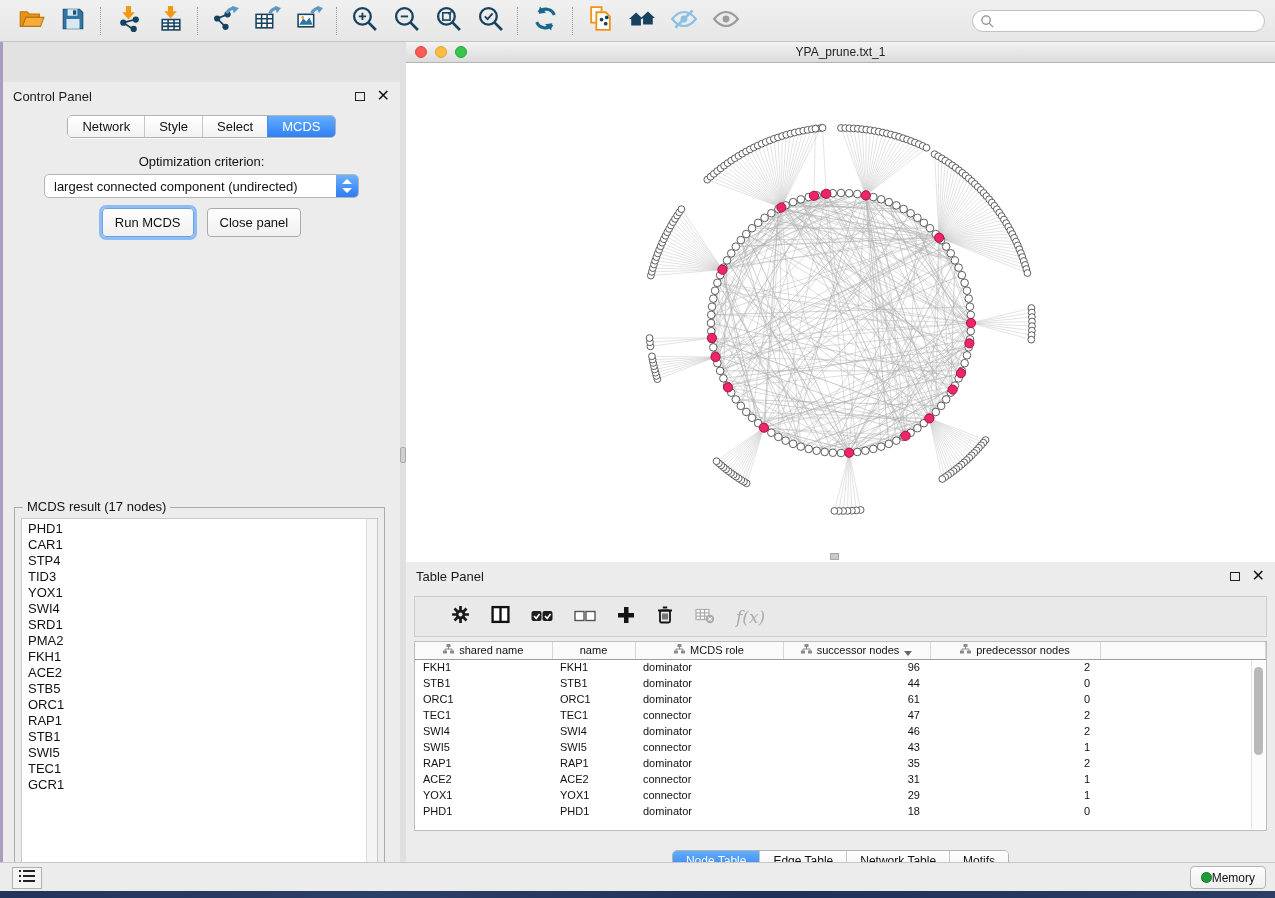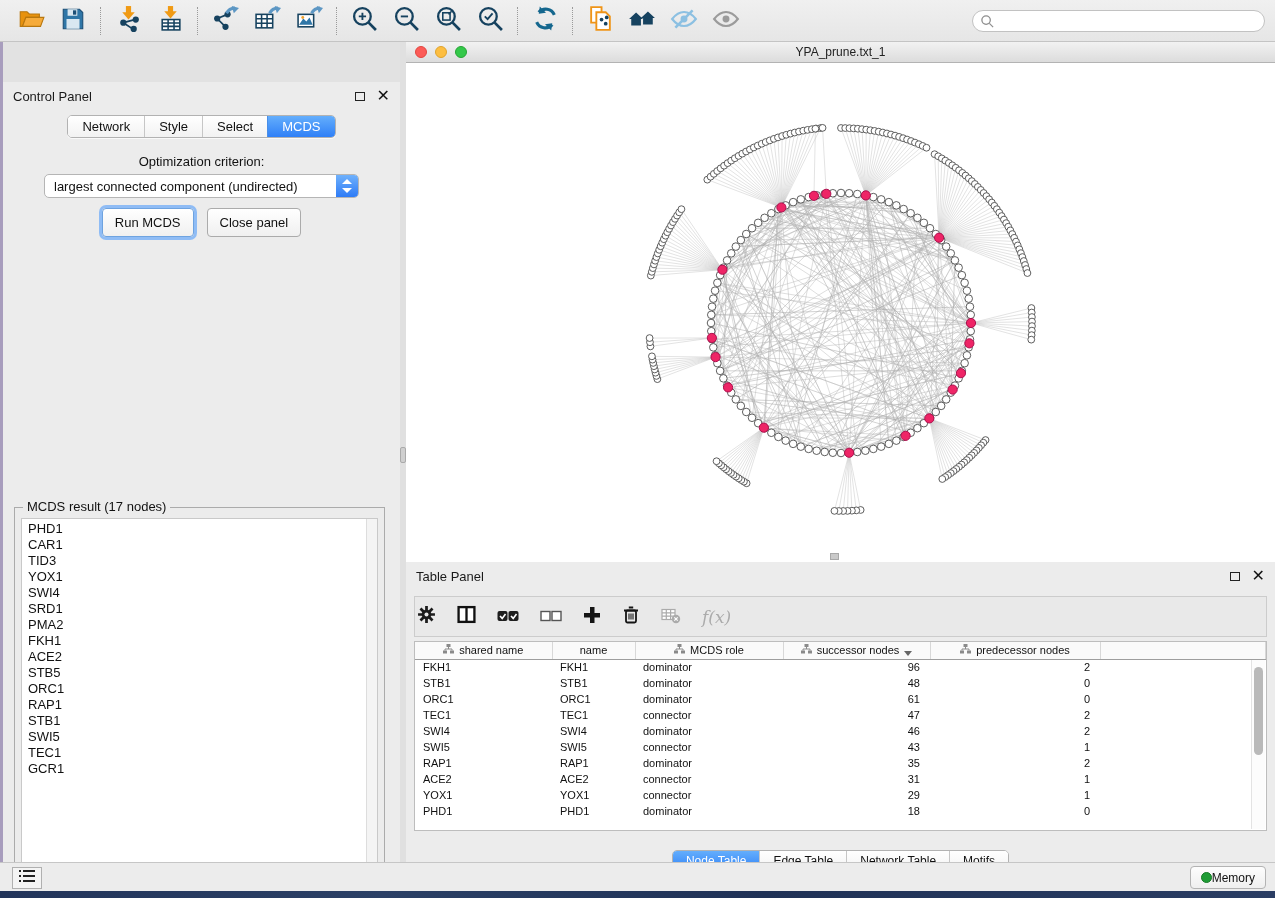--- a/index.html
+++ b/index.html
@@ -79,21 +79,21 @@
   .light.green { background:#34c84a; border:1px solid #26a534; }
   .net-title { position:absolute; left:0; width:100%; text-align:center; font-size:12px; color:#222; }
   .net-canvas { position:relative; width:869px; height:498px; background:#fff; }
 
   
   .h-handle { position:absolute; left:830px; top:553px; width:9px; height:7px; background:#c9c9c9; border:1px solid #a8a8a8; }
 
   
   .table-panel { position:absolute; left:406px; top:562px; width:869px; height:300px; background:#ececec; }
   .tp-toolbar { position:absolute; left:8px; top:34px; width:853px; height:41px; background:#e9e9e9;
-    border:1px solid #cccccc; display:flex; align-items:center; gap:21px; padding-left:2px; }
+    border:1px solid #cccccc; display:flex; align-items:center; gap:21px; padding-left:36px; }
   .tp-tool { display:flex; align-items:center; justify-content:center; }
   .fx { font-family:"DejaVu Serif",serif; font-style:italic; font-size:17px; color:#ababab; }
 
   .tablebox { position:absolute; left:8px; top:79px; width:853px; height:190px; background:#fff;
     border:1px solid #bdbdbd; overflow:hidden; }
   table.grid { border-collapse:collapse; width:100%; table-layout:fixed; font-size:11px; }
   table.grid th { height:17px; font-weight:normal; background:#fafafa; border-bottom:1px solid #9e9e9e;
     border-right:1px solid #d8d8d8; padding:0; white-space:nowrap; overflow:hidden; }
   table.grid th .hwrap { display:flex; align-items:flex-end; justify-content:center; gap:5px; }
   table.grid td { height:16px; padding:0 2px 0 8px; white-space:nowrap; overflow:hidden; }
@@ -294,20 +294,21 @@
     <div class="run-row">
       <button class="btn focus-ring">Run MCDS</button>
       <button class="btn">Close panel</button>
     </div>
     <div class="groupbox">
       <span class="legend">MCDS result (17 nodes)</span>
       <div class="result-list">
         <ul id="mcds-list">
             <li>PHD1</li>
             <li>CAR1</li>
+            <li>STP4</li>
             <li>TID3</li>
             <li>YOX1</li>
             <li>SWI4</li>
             <li>SRD1</li>
             <li>PMA2</li>
             <li>FKH1</li>
             <li>ACE2</li>
             <li>STB5</li>
             <li>ORC1</li>
             <li>RAP1</li>
@@ -1261,21 +1262,21 @@
               <td>FKH1</td>
               <td>dominator</td>
               <td class="num">96</td>
               <td class="num">2</td>
               <td></td>
             </tr>
             <tr>
               <td>STB1</td>
               <td>STB1</td>
               <td>dominator</td>
-              <td class="num">48</td>
+              <td class="num">44</td>
               <td class="num">0</td>
               <td></td>
             </tr>
             <tr>
               <td>ORC1</td>
               <td>ORC1</td>
               <td>dominator</td>
               <td class="num">61</td>
               <td class="num">0</td>
               <td></td>

